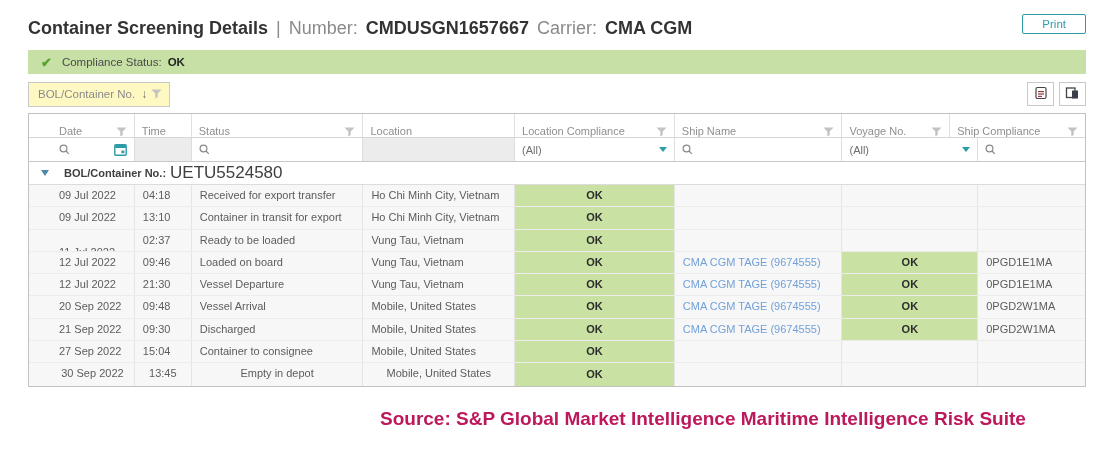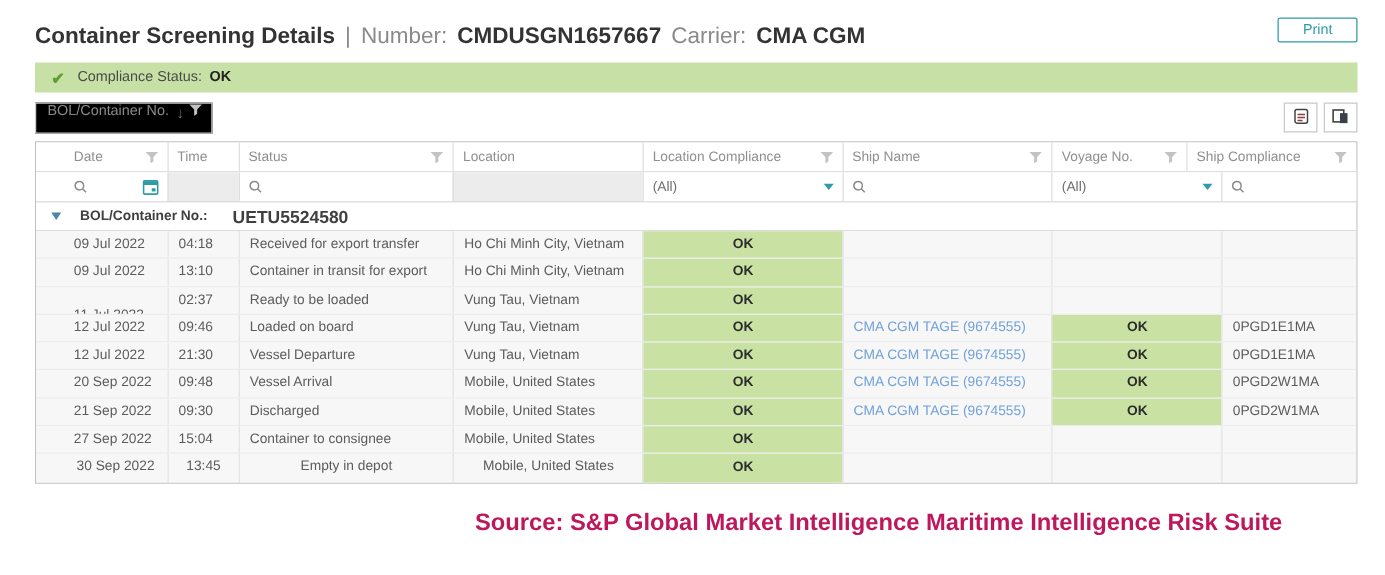--- a/index.html
+++ b/index.html
@@ -34,49 +34,49 @@
     margin-top:11px;height:24px;background:var(--banner);
     display:flex;align-items:center;font-size:11.5px;color:#4a4a4a;
   }
   .banner .check{color:var(--check);font-size:13px;font-weight:bold;margin:0 10px 0 13px;}
   .banner .lbl{margin-right:6px;}
   .banner .val{font-weight:bold;color:#222;}
 
   
   .toolbar{margin-top:7px;display:flex;align-items:center;height:26px;}
   .chip{
-    display:flex;align-items:flex-start;border:1px solid #c9c9c9;background:#000000;
+    display:flex;align-items:center;border:1px solid #c9c9c9;background:#fef9c3;
     height:25px;padding:0 7px 0 9px;font-size:11.5px;color:#8a8a8a;cursor:pointer;
   }
   .chip .sort{color:#6f6f6f;font-size:12px;margin:0 2px 0 6px;}
   .chip .fun{display:inline-flex;margin-left:2px;}
   .toolbar .spacer{flex:1;}
   .icon-btn{
     width:27px;height:24px;border:1px solid #c9c9c9;background:#fff;margin-left:5px;
     display:flex;align-items:center;justify-content:center;cursor:pointer;padding:0;
   }
 
   
   .grid{margin-top:6px;width:1058px;border:1px solid #c2c2c2;font-size:11px;color:#595959;background:#fff;}
   .hrow{display:flex;height:24px;background:#fff;border-bottom:1px solid #d6d6d6;color:#8f8f8f;}
-  .th{display:flex;align-items:center;justify-content:space-between;padding:0 7px;overflow:hidden;white-space:nowrap;cursor:pointer;}
+  .th{display:flex;align-items:flex-end;justify-content:space-between;padding:0 7px;overflow:hidden;white-space:nowrap;cursor:pointer;}
   .th + .th{border-left:1px solid #e0e0e0;}
   .th:first-child{padding-left:30px;}
   .frow{display:flex;height:24px;background:#fff;border-bottom:1px solid #c8c8c8;}
   .fc{display:flex;align-items:center;padding:0 7px;background:#fff;overflow:hidden;cursor:text;}
   .fc + .fc{border-left:1px solid #ddd;}
   .fc.first{padding-left:30px;}
   .fc.disabled{background:#ececec;cursor:default;}
   .fc .all{color:#6e6e6e;font-size:11px;}
   .fc .push{margin-left:auto;display:inline-flex;align-items:center;}
   .caret{width:0;height:0;border-left:4px solid transparent;border-right:4px solid transparent;border-top:5px solid var(--teal);display:inline-block;}
   .grow{display:flex;align-items:center;height:23px;background:#fff;border-bottom:1px solid #dcdcdc;cursor:pointer;}
   .grow .tri{width:0;height:0;border-left:4.5px solid transparent;border-right:4.5px solid transparent;border-top:6px solid #4d87a8;margin-left:12px;}
   .grow .gtxt{margin-left:15px;font-weight:bold;color:#3f3f3f;font-size:11px;}
-  .grow .gval{font-weight:bold;color:#3f3f3f;margin-left:20px;font-size:14px;}
+  .grow .gval{font-weight:normal;color:#3f3f3f;margin-left:4px;font-size:17px;}
   .tr{display:flex;height:22.3px;background:#f7f7f7;border-bottom:1px solid #ececec;}
   .tr:last-child{border-bottom:none;text-align:center;}
   .td{padding:0 8px;line-height:21.5px;overflow:hidden;white-space:nowrap;color:#5c5c5c;}
   .td + .td{border-left:1px solid #e4e4e4;}
   .td.first{padding-left:30px;}
   .td.ok{background:var(--ok);display:flex;align-items:center;justify-content:center;font-weight:bold;color:#2c2c2c;padding:0;}
   .td .link{color:var(--link);cursor:pointer;}
 
   
   .source{

